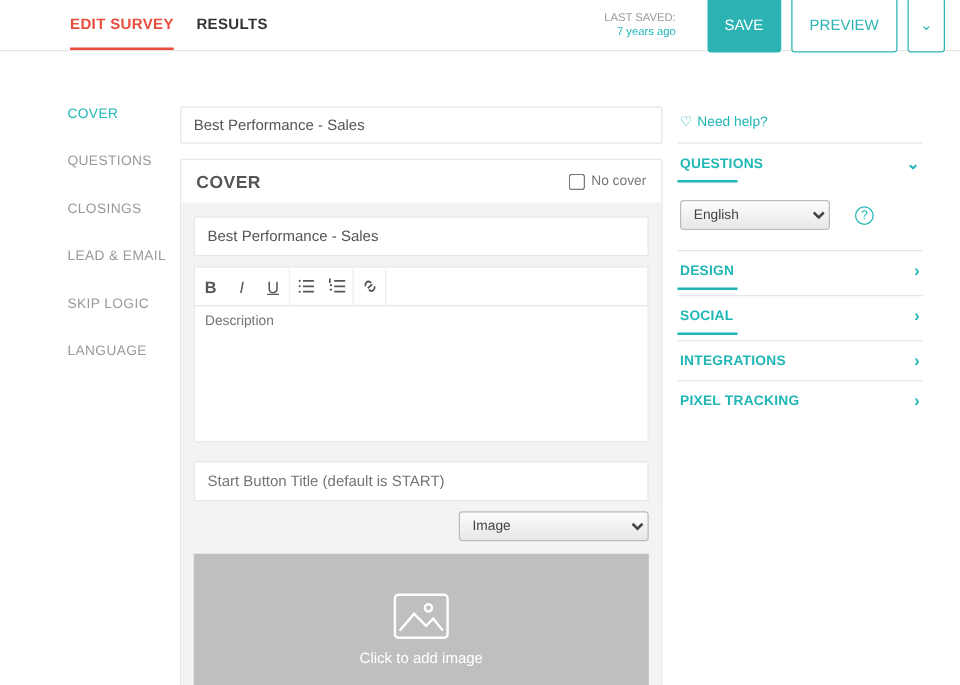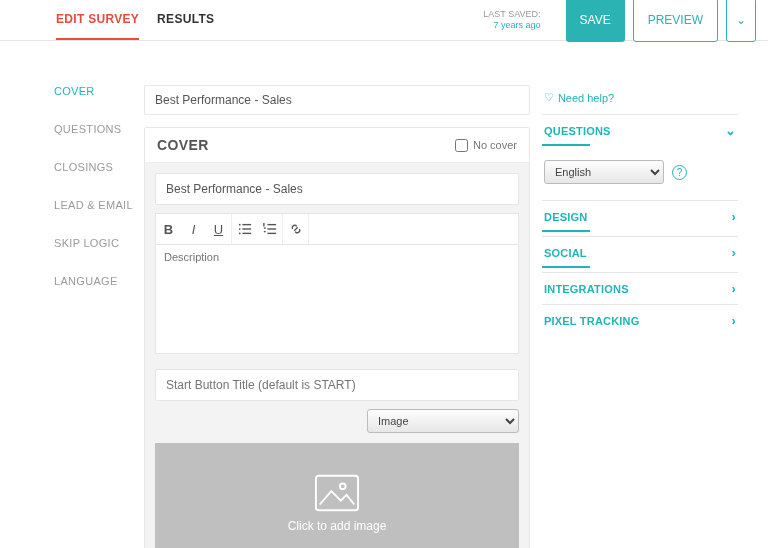--- a/index.html
+++ b/index.html
@@ -36,21 +36,21 @@
   .select { border: 1px solid #bbb; background: linear-gradient(#fdfdfd,#e7e7e7); height: 24px; font-size: 11px; color: #444; padding: 0 6px; border-radius: 3px; }
   .mediasel { width: 152px; margin-left: auto; display: block; }
   .imgdrop { margin-top: 10px; height: 120px; background: #bfbfbf; display: flex; flex-direction: column; align-items: center; justify-content: center; color: #fff; cursor: pointer; }
   .imgdrop svg { width: 46px; height: 40px; stroke: #fff; fill: none; stroke-width: 2; margin-bottom: 6px; }
   .imgdrop span { font-size: 12px; }
   .rightcol { width: 196px; margin-left: 12px; }
   .help { font-size: 11px; color: #1fb6b6; padding: 6px 2px 10px; display: flex; align-items: center; gap: 4px; cursor: pointer; }
   .panel { border-top: 1px solid #e6e6e6; }
   .panel-head { display: flex; align-items: center; padding: 8px 2px; font-size: 11px; font-weight: 700; color: #1fb6b6; cursor: pointer; letter-spacing: .2px; }
   .panel .chev { margin-left: auto; color: #1fb6b6; font-size: 13px; }
-  .panel-body { padding: 10px 2px 16px; display: flex; align-items: center; gap: 8px; }
+  .panel-body { padding: 10px 2px 16px; display: flex; align-items: center; gap: 20px; }
   .panel-body .select { width: 120px; }
   .qmark { width: 15px; height: 15px; border: 1px solid #1fb6b6; color: #1fb6b6; border-radius: 50%; font-size: 10px; display: flex; align-items: center; justify-content: center; cursor: pointer; }
   .underline { border-bottom: 2px solid #1fb6b6; width: 48px; margin-top: -2px; margin-bottom: 4px; }
 </style>
 </head>
 <body>
 
 <div class="topbar">
   <div class="tabs">
     <div class="tab active">EDIT SURVEY</div>

